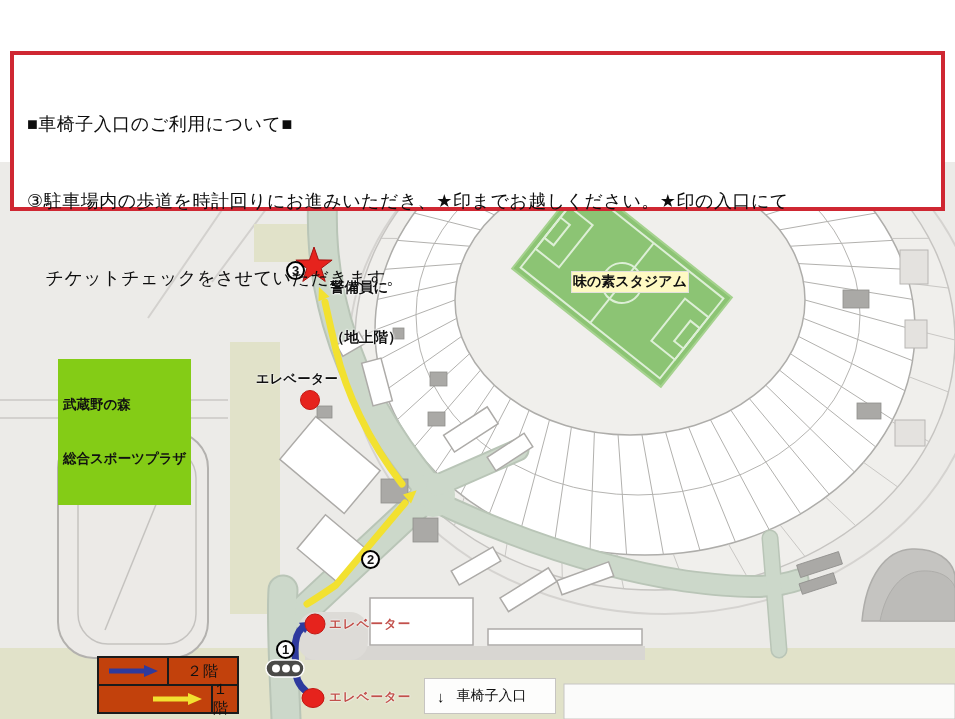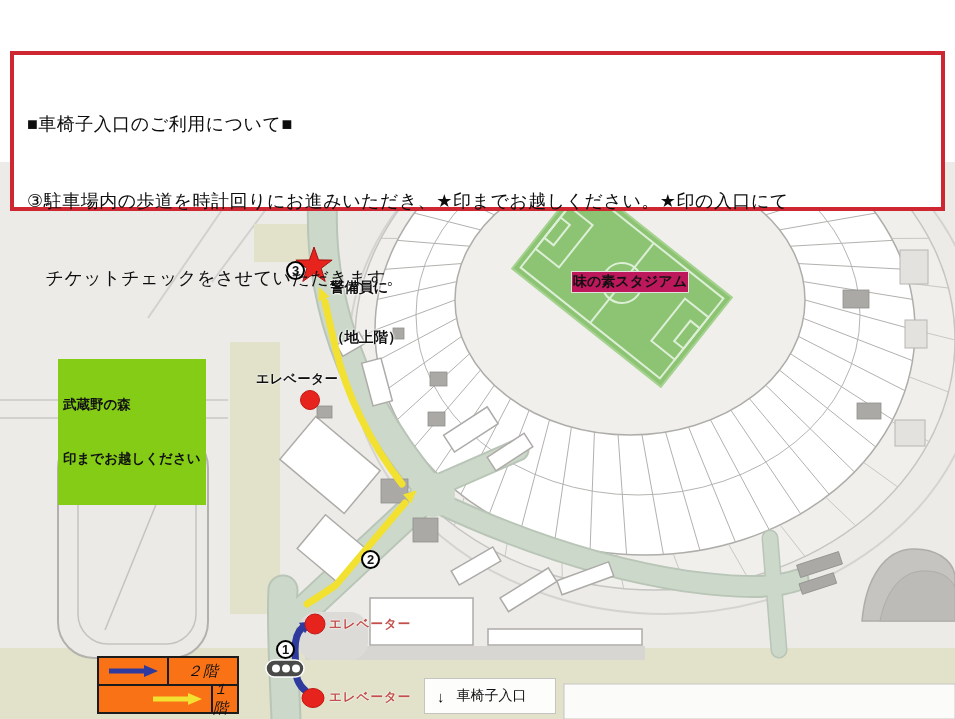--- a/index.html
+++ b/index.html
@@ -9,21 +9,21 @@
   .notice{position:absolute;left:10px;top:6px;width:935px;height:160px;box-sizing:border-box;
           background:#fff;border:4px solid #cf2732;z-index:20;padding:5px 0 0 13px;
           font-size:18px;line-height:25.8px;letter-spacing:.5px;color:#0d0d0d;white-space:pre;margin-top:45px;}
   .notice div{white-space:pre;}
   
   .map{position:absolute;inset:0;z-index:1;}
   #map-svg{position:absolute;left:0;top:0;}
   .lbl{position:absolute;white-space:pre;z-index:6;}
   .lbl-entrance{left:330px;top:246px;font-size:14.5px;font-weight:bold;line-height:16.5px;
                 text-shadow:0 0 2px #fff,0 0 2px #fff,0 0 3px #fff;}
-  .lbl-stadium{left:571px;top:271px;width:116px;background:#be185d;font-size:14px;font-weight:bold;
+  .lbl-stadium{left:571px;top:271px;width:116px;background:#fef9c3;font-size:14px;font-weight:bold;
                text-align:center;padding:1px 0;border:1px solid #e2e0dd;}
   .lbl-plaza{left:58px;top:359px;background:#84cc16;font-size:13.5px;font-weight:bold;line-height:18px;
              padding:1px 5px;}
   .lbl-elev-black{left:256px;top:370px;font-size:13px;font-weight:bold;letter-spacing:.5px;
                   text-shadow:0 0 2px #fff,0 0 2px #fff;}
   .lbl-elev-red{font-size:12.5px;font-weight:bold;letter-spacing:1px;color:#c2504b;
                 text-shadow:0 0 2px #fff,0 0 2px #fff;}
   .lbl-elev-mid{left:329px;top:616px;}
   .lbl-elev-bottom{left:329px;top:689px;}
   
@@ -31,21 +31,21 @@
         background:rgba(255,255,255,.95);display:flex;align-items:center;justify-content:center;
         font-size:13px;font-weight:bold;z-index:7;box-sizing:border-box;}
   .step1{left:276px;top:640px;}
   .step2{left:361px;top:550px;}
   .step3{left:286px;top:261px;}
   
   .station{position:absolute;left:424px;top:678px;width:130px;height:34px;background:#fdfdfc;
            border:1px solid #c6c4c1;display:flex;align-items:center;font-size:14px;z-index:6;}
   .station .arrow{margin:0 12px 0 12px;font-size:15px;}
   
-  .legend{position:absolute;left:97px;top:656px;width:138px;border:2px solid #1b1b1b;background:#f97316;z-index:7;font-style:italic;}
+  .legend{position:absolute;left:97px;top:656px;width:138px;border:2px solid #1b1b1b;background:#c2410c;z-index:7;}
   .legend-row{display:flex;height:26px;}
   .legend-row + .legend-row{border-top:2px solid #1b1b1b;padding-left:44px;}
   .legend-swatch{width:68px;border-right:2px solid #1b1b1b;display:flex;align-items:center;justify-content:center;}
   .legend-label{flex:1;display:flex;align-items:center;justify-content:center;font-size:15px;letter-spacing:1px;}
 </style>
 </head>
 <body>
 
 <div class="page">
 
@@ -274,21 +274,21 @@
 
     <div class="lbl lbl-entrance">
       <div>警備員に</div>
       <div>（地上階）</div>
     </div>
 
     <div class="lbl lbl-stadium">味の素スタジアム</div>
 
     <div class="lbl lbl-plaza">
       <div>武蔵野の森</div>
-      <div>印までお越しください</div>
+      <div>総合スポーツプラザ</div>
     </div>
 
     <div class="lbl lbl-elev-black">エレベーター</div>
     <div class="lbl lbl-elev-red lbl-elev-mid">エレベーター</div>
     <div class="lbl lbl-elev-red lbl-elev-bottom">エレベーター</div>
 
     <span class="step step1">1</span>
     <span class="step step2">2</span>
     <span class="step step3">3</span>
 

